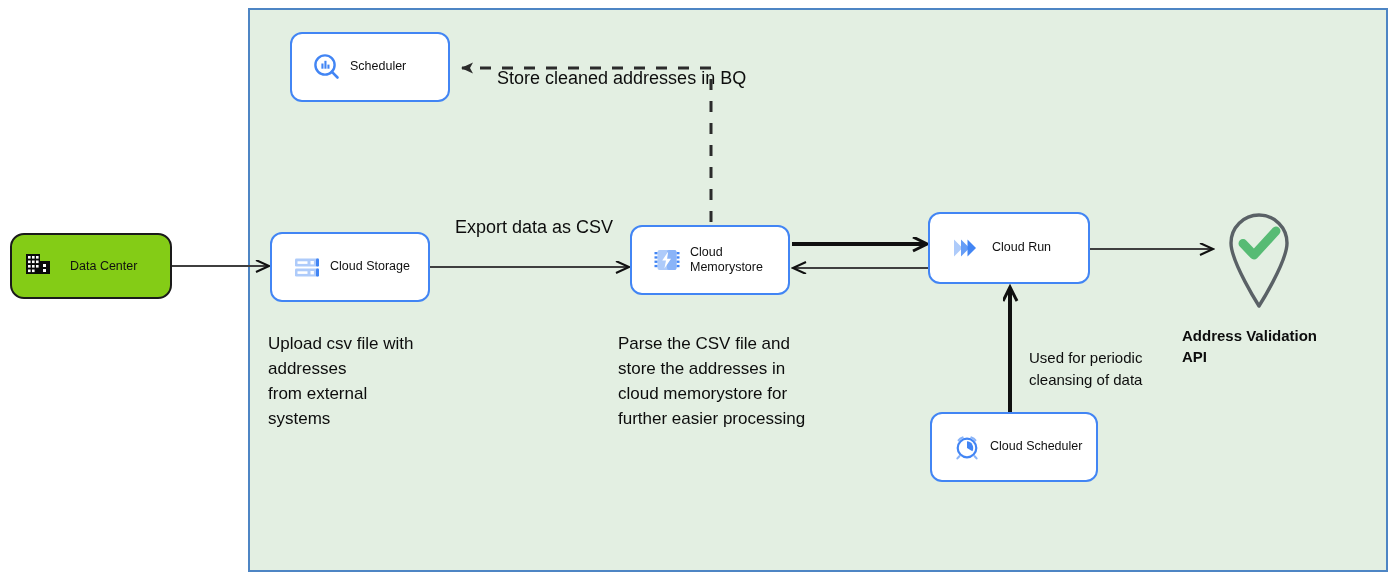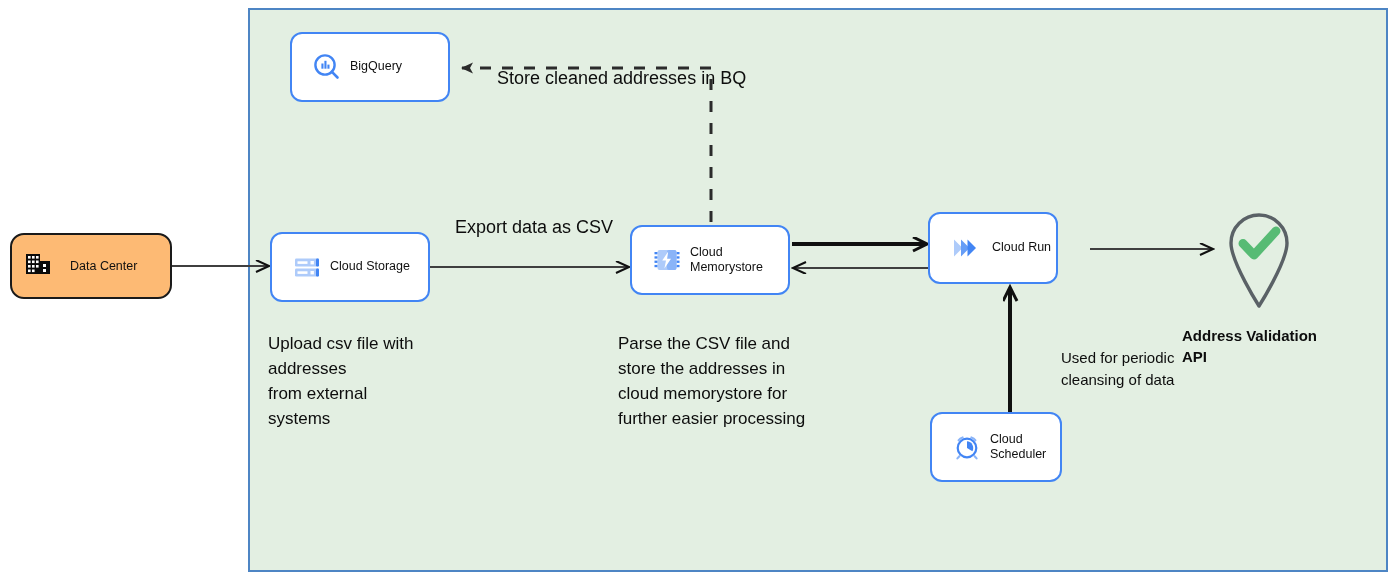--- a/index.html
+++ b/index.html
@@ -51,21 +51,21 @@
     line-height: 1.22;
     white-space: pre-line;
   }
   
   .node-external {
     position: absolute;
     box-sizing: border-box;
     display: flex;
     align-items: center;
     border-radius: 14px;
-    background: #fdba74;
+    background: #84cc16;
     border: 2px solid #1a1a1a;
   }
   .node-external .node-label {
     font-size: 12.5px;
     color: #101010;
   }
   
   .free-text {
     position: absolute;
     color: #0d0d0d;
@@ -196,21 +196,21 @@
       <svg width="30" height="30" viewBox="0 0 30 30">
         <circle cx="13" cy="13" r="9.6" fill="none" stroke="#4285f4" stroke-width="2.4"></circle>
         <g fill="#4285f4">
           <rect x="9.4" y="11.5" width="2.1" height="5.2"></rect>
           <rect x="12.4" y="8.8" width="2.1" height="7.9"></rect>
           <rect x="15.4" y="12.6" width="2.1" height="4.1"></rect>
         </g>
         <line x1="19.7" y1="19.7" x2="25.5" y2="25.5" stroke="#4285f4" stroke-width="2.6" stroke-linecap="round"></line>
       </svg>
     </span>
-    <span class="node-label">BigQuery</span>
+    <span class="node-label">Scheduler</span>
   </div>
 
   <div class="node" style="left:630px; top:225px; width:160px; height:70px;">
     <span class="icon-wrap" style="width:46px; margin-left:12px;">
       <svg width="28" height="28" viewBox="0 0 28 28">
         <g fill="#4285f4">
           <rect x="1.5" y="6" width="3.2" height="2.3"></rect>
           <rect x="1.5" y="10.3" width="3.2" height="2.3"></rect>
           <rect x="1.5" y="14.6" width="3.2" height="2.3"></rect>
           <rect x="1.5" y="18.9" width="3.2" height="2.3"></rect>
@@ -221,32 +221,32 @@
         </g>
         <rect x="4.5" y="4" width="19" height="20" rx="2" fill="#aecbfa"></rect>
         <rect x="14" y="4" width="9.5" height="20" rx="2" fill="#8ab4f8"></rect>
         <path d="M15.2,5.6 L9.2,14.6 L13,14.6 L11.4,22.4 L18,12.8 L14.1,12.8 Z" fill="#ffffff"></path>
       </svg>
     </span>
     <span class="node-label">Cloud
 Memorystore</span>
   </div>
 
-  <div class="node" style="left:928px; top:212px; width:130px; height:72px;text-align:right;">
+  <div class="node" style="left:928px; top:212px; width:162px; height:72px;text-align:right;">
     <span class="icon-wrap" style="width:50px; margin-left:12px;">
       <svg width="34" height="28" viewBox="0 0 34 28">
         <path d="M4,5.5 L4,22.5 L12.5,14 Z" fill="#aecbfa"></path>
         <path d="M11,5.5 L11,22.5 L19.5,14 Z" fill="#669df6"></path>
         <path d="M17.5,5.5 L17.5,22.5 L26,14 Z" fill="#4285f4"></path>
       </svg>
     </span>
     <span class="node-label">Cloud Run</span>
   </div>
 
-  <div class="node" style="left:930px; top:412px; width:132px; height:70px;">
+  <div class="node" style="left:930px; top:412px; width:168px; height:70px;">
     <span class="icon-wrap" style="width:46px; margin-left:12px;">
       <svg width="30" height="30" viewBox="0 0 30 30">
         <circle cx="15" cy="16" r="9.3" fill="none" stroke="#4285f4" stroke-width="2.2"></circle>
         <path d="M15,16 L15,9.2 A6.8,6.8 0 0,1 20.4,19.2 Z" fill="#4285f4"></path>
         <path d="M6.6,8.4 A6.5,6.5 0 0,1 10.6,5.4" fill="none" stroke="#8ab4f8" stroke-width="2.1" stroke-linecap="round"></path>
         <path d="M23.4,8.4 A6.5,6.5 0 0,0 19.4,5.4" fill="none" stroke="#8ab4f8" stroke-width="2.1" stroke-linecap="round"></path>
         <line x1="7.4" y1="24.2" x2="5.4" y2="26.4" stroke="#8ab4f8" stroke-width="2.1" stroke-linecap="round"></line>
         <line x1="22.6" y1="24.2" x2="24.6" y2="26.4" stroke="#8ab4f8" stroke-width="2.1" stroke-linecap="round"></line>
       </svg>
     </span>
@@ -261,21 +261,21 @@
       </svg>
     </span>
   </div>
   <div class="api-caption" style="left:1182px; top:325px; width:150px;font-weight:bold;">Address Validation
 API</div>
 
   <div class="edge-label" style="left:497px; top:31px;margin-top:36px;">Store cleaned addresses in BQ</div>
 
   <div class="edge-label" style="left:455px; top:216px;">Export data as CSV</div>
 
-  <div class="free-text small" style="left:1029px; top:347px; width:190px;margin-left:32px;">Used for periodic
+  <div class="free-text small" style="left:1029px; top:347px; width:190px;">Used for periodic
 cleansing of data</div>
 
   <div class="free-text" style="left:268px; top:331px; width:230px;">Upload csv file with
 addresses
 from external
 systems</div>
 
   <div class="free-text" style="left:610px; top:331px; width:250px;margin-left:8px;">Parse the CSV file and
 store the addresses in
 cloud  memorystore for

